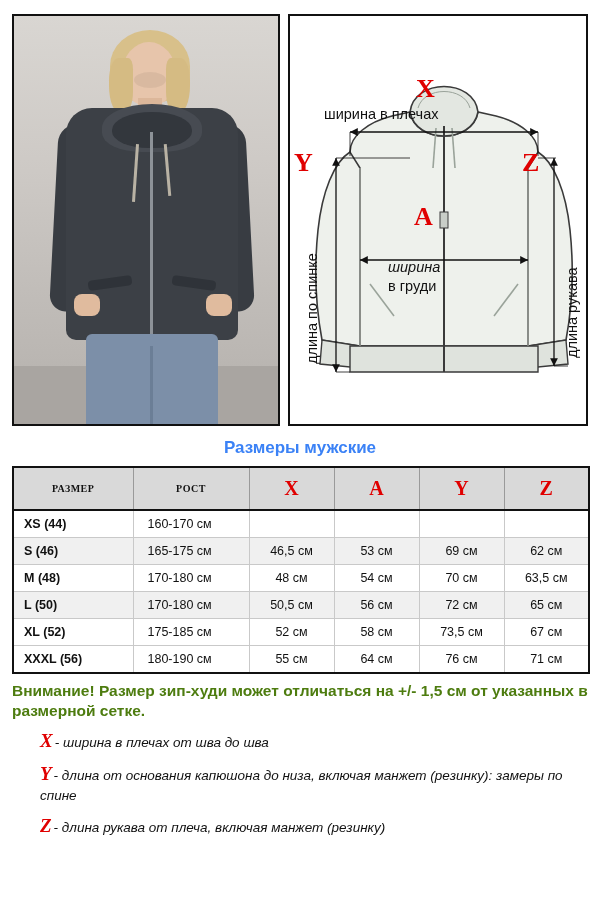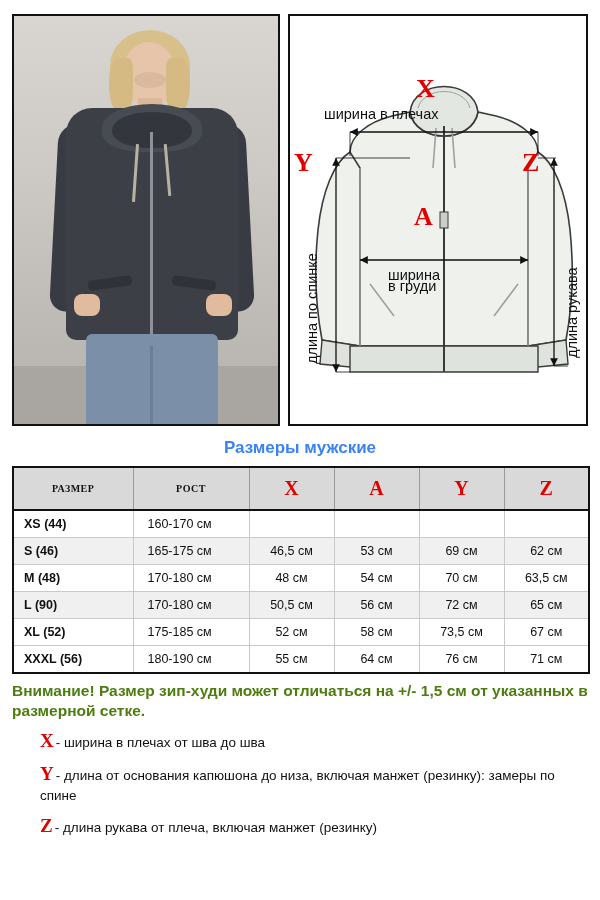--- a/index.html
+++ b/index.html
@@ -213,21 +213,21 @@
 
   
   .warning {
     color: #4d7c0f;
     font-weight: bold;
     font-size: 15.5px;
     line-height: 1.28;
     margin: 7px 0 8px 0;
   }
   
-  .legend { margin-left: 28px; }
+  .legend { margin-left: 28px; font-style: italic; }
   .legend-row {
     font-size: 13.5px;
     color: #111;
     margin-bottom: 9px;
     line-height: 1.3;
   }
   .legend-row .L {
     color: #e00000;
     font-weight: bold;
     font-size: 19px;
@@ -326,21 +326,21 @@
       <div class="dg-letter" style="left:126px; top:58px;">X</div>
       <div class="dg-label" style="left:34px; top:90px;">ширина в плечах</div>
 
       <div class="dg-letter" style="left:4px; top:132px;">Y</div>
       <div class="dg-vert" style="left:14px; top:168px; height:180px;">длина по спинке</div>
 
       <div class="dg-letter" style="left:232px; top:132px;">Z</div>
       <div class="dg-vert" style="left:274px; top:172px; height:170px;">длина рукава</div>
 
       <div class="dg-letter" style="left:124px; top:186px;">A</div>
-      <div class="dg-label" style="left:98px; top:251px;">ширина</div>
+      <div class="dg-label" style="left:98px; top:243px;font-style:italic;">ширина</div>
       <div class="dg-label" style="left:98px; top:262px;">в груди</div>
     </div>
   </div>
 
   <div class="table-title">Размеры мужские</div>
 
   <table class="sizes">
     <colgroup>
       <col style="width:120px">
         <col style="width:116px">
@@ -378,21 +378,21 @@
       </tr>
       <tr class="r-odd">
         <td class="size">M (48)</td>
         <td class="height">170-180 см</td>
         <td>48 см</td>
         <td>54 см</td>
         <td>70 см</td>
         <td style="border-right:none">63,5 см</td>
       </tr>
       <tr class="r-even">
-        <td class="size">L (90)</td>
+        <td class="size">L (50)</td>
         <td class="height">170-180 см</td>
         <td>50,5 см</td>
         <td>56 см</td>
         <td>72 см</td>
         <td style="border-right:none">65 см</td>
       </tr>
       <tr class="r-odd">
         <td class="size">XL (52)</td>
         <td class="height">175-185 см</td>
         <td>52 см</td>

